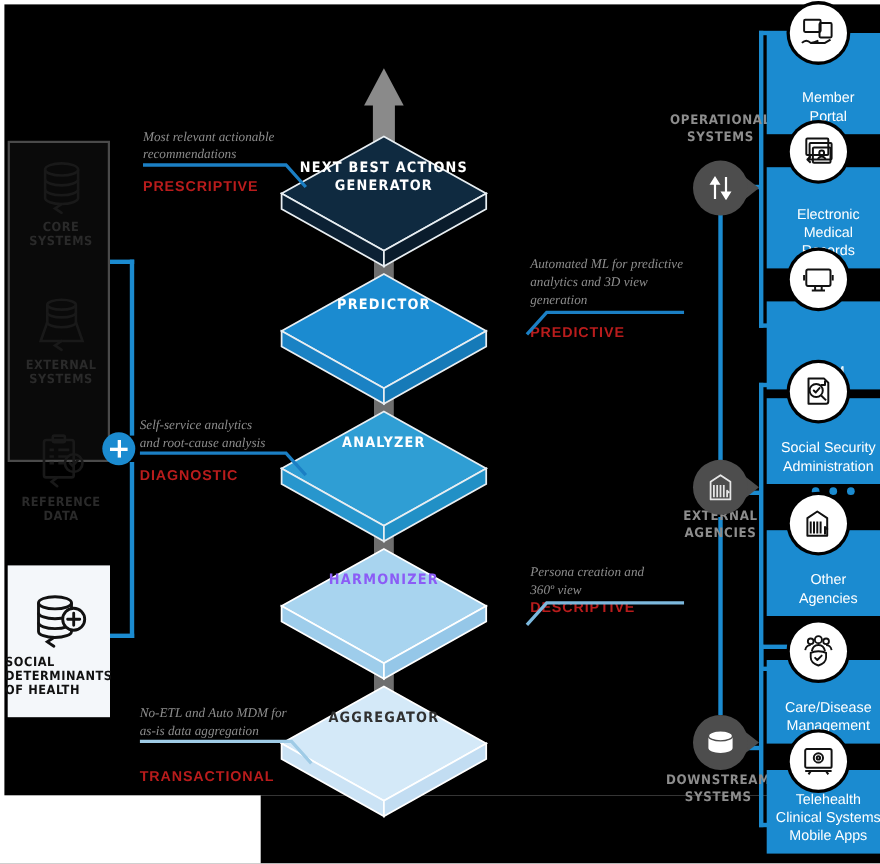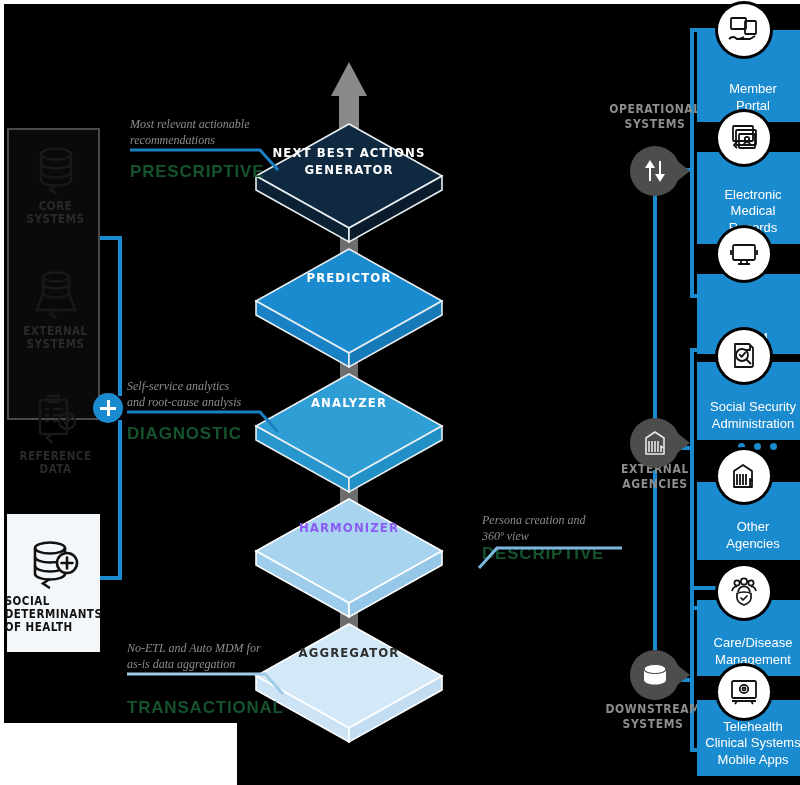--- a/index.html
+++ b/index.html
@@ -41,22 +41,22 @@
   .layer{position:absolute;width:198px;height:130px;}
   .layer svg{position:absolute;left:0;top:0;}
   .layer .txt{position:absolute;left:0;top:26px;width:198px;text-align:center;
      font-family:"DejaVu Sans Condensed","Liberation Sans",sans-serif;
      font-weight:700;font-size:13px;letter-spacing:1.1px;line-height:17px;}
 
   
   .callout{position:absolute;}
   .callout .note{font-family:"Liberation Serif",serif;font-style:italic;font-size:12px;
                  color:#8d8d8d;line-height:16px;}
-  .callout .tag{font-family:"Liberation Sans",sans-serif;font-weight:700;font-size:17px;
-                letter-spacing:.8px;color:#14532d;margin-top:7px;}
+  .callout .tag{font-family:"Liberation Sans",sans-serif;font-weight:700;font-size:13px;
+                letter-spacing:.8px;color:#b91c1c;margin-top:7px;}
   .callout svg{position:absolute;}
   .rpanel{position:absolute;background:#1b8bd0;}
   .rpanel .plabel{position:absolute;left:0;right:0;bottom:8px;text-align:center;color:#fff;
       font-family:"Liberation Sans",sans-serif;font-size:13px;line-height:16.5px;}
   .ricon{position:absolute;width:52px;height:52px;border-radius:50%;background:#fff;
          display:flex;align-items:center;justify-content:center;z-index:4;
          box-shadow:0 0 0 3px #000;}
   .ricon svg{display:block;}
 
   .gcirc{position:absolute;width:50px;height:50px;border-radius:50%;background:#4d4d4d;
@@ -205,20 +205,27 @@
   </div>
 
   <div class="callout" style="left:130px;top:116px;width:160px;">
     <div class="note">Most relevant actionable<br>recommendations</div>
     <svg width="160" height="26" style="left:0;top:30px;">
       <path d="M0 4h130l18 20" fill="none" stroke="#1b7fc4" stroke-width="3"></path>
     </svg>
     <div class="tag" style="margin-top:14px">PRESCRIPTIVE</div>
   </div>
 
+  <div class="callout" style="left:482px;top:232px;width:170px;">
+    <div class="note">Automated ML for predictive<br>analytics and 3D view<br>generation</div>
+    <svg width="170" height="28" style="left:-30px;top:48px;">
+      <path d="M170 4H45L27 24" fill="none" stroke="#1b7fc4" stroke-width="3"></path>
+    </svg>
+    <div class="tag" style="margin-top:14px">PREDICTIVE</div>
+  </div>
 
   <div class="callout" style="left:127px;top:378px;width:165px;">
     <div class="note">Self-service analytics<br>and root-cause analysis</div>
     <svg width="165" height="26" style="left:0;top:30px;">
       <path d="M0 4h133l18 20" fill="none" stroke="#1b7fc4" stroke-width="3"></path>
     </svg>
     <div class="tag" style="margin-top:14px">DIAGNOSTIC</div>
   </div>
 
   <div class="callout" style="left:482px;top:512px;width:170px;">

